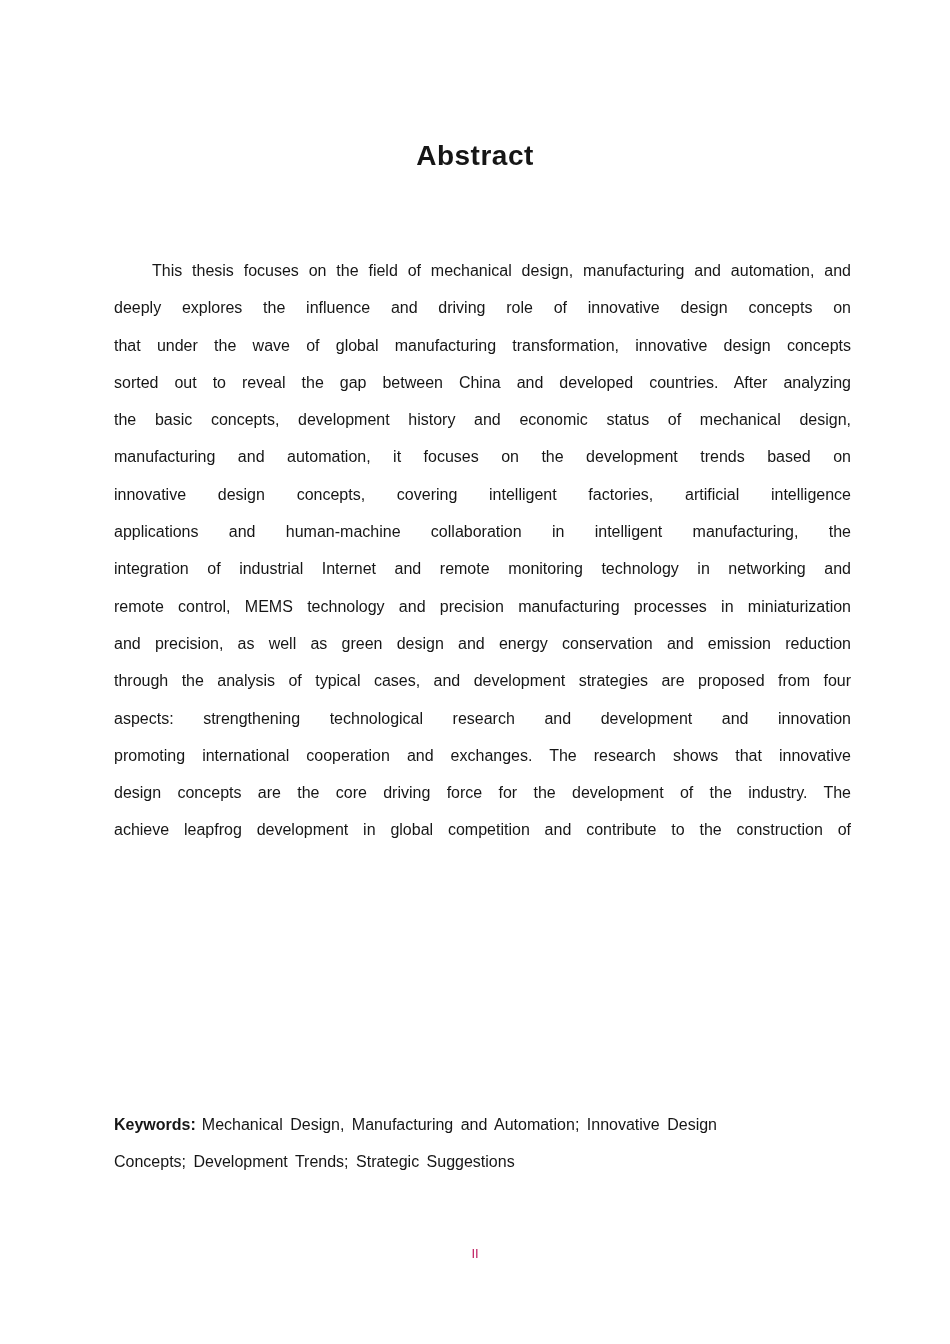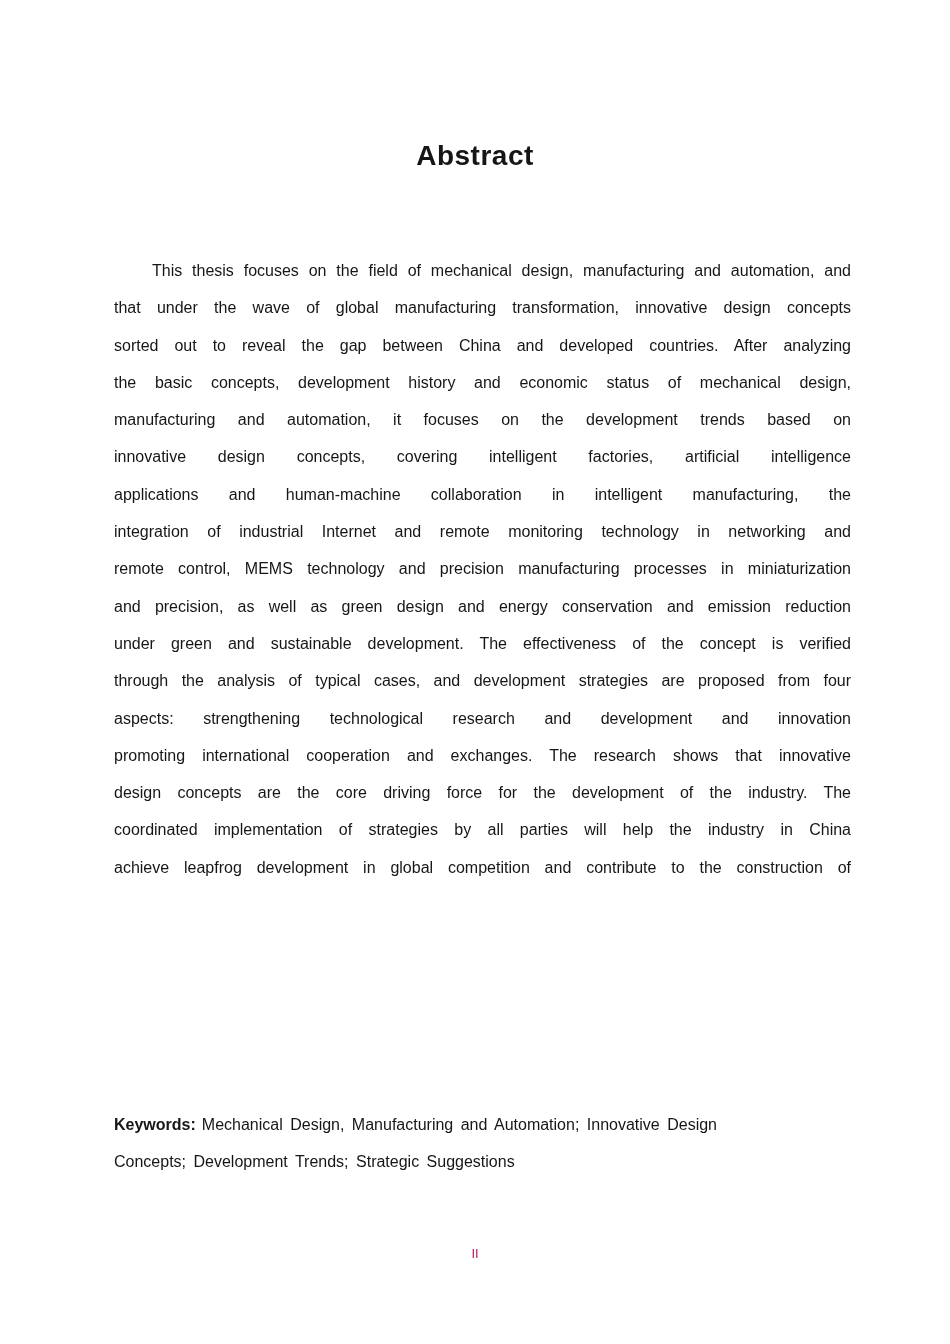--- a/index.html
+++ b/index.html
@@ -76,35 +76,34 @@
 </style>
 </head>
 <body>
 
 <div class="page">
 
   <div class="title">Abstract</div>
 
   <div class="body-text">
     <div class="line indent">This thesis focuses on the field of mechanical design, manufacturing and automation, and</div>
+    <div class="line">deeply explores the influence and driving role of innovative design concepts on</div>
     <div class="line">that under the wave of global manufacturing transformation, innovative design concepts</div>
     <div class="line">sorted out to reveal the gap between China and developed countries. After analyzing</div>
     <div class="line">the basic concepts, development history and economic status of mechanical design,</div>
     <div class="line">manufacturing and automation, it focuses on the development trends based on</div>
     <div class="line">innovative design concepts, covering intelligent factories, artificial intelligence</div>
     <div class="line">applications and human-machine collaboration in intelligent manufacturing, the</div>
     <div class="line">integration of industrial Internet and remote monitoring technology in networking and</div>
     <div class="line">remote control, MEMS technology and precision manufacturing processes in miniaturization</div>
     <div class="line">and precision, as well as green design and energy conservation and emission reduction</div>
-    <div class="line">under green and sustainable development. The effectiveness of the concept is verified</div>
     <div class="line">through the analysis of typical cases, and development strategies are proposed from four</div>
     <div class="line">aspects: strengthening technological research and development and innovation</div>
     <div class="line">promoting international cooperation and exchanges. The research shows that innovative</div>
     <div class="line">design concepts are the core driving force for the development of the industry. The</div>
-    <div class="line">coordinated implementation of strategies by all parties will help the industry in China</div>
     <div class="line">achieve leapfrog development in global competition and contribute to the construction of</div>
   </div>
 
   <div class="keywords">
     <div class="kw-line">
       <span class="kw-label">Keywords:</span><span>Mechanical Design, Manufacturing and Automation; Innovative Design</span>
     </div>
     <div class="kw-line">Concepts; Development Trends; Strategic Suggestions</div>
   </div>
 

